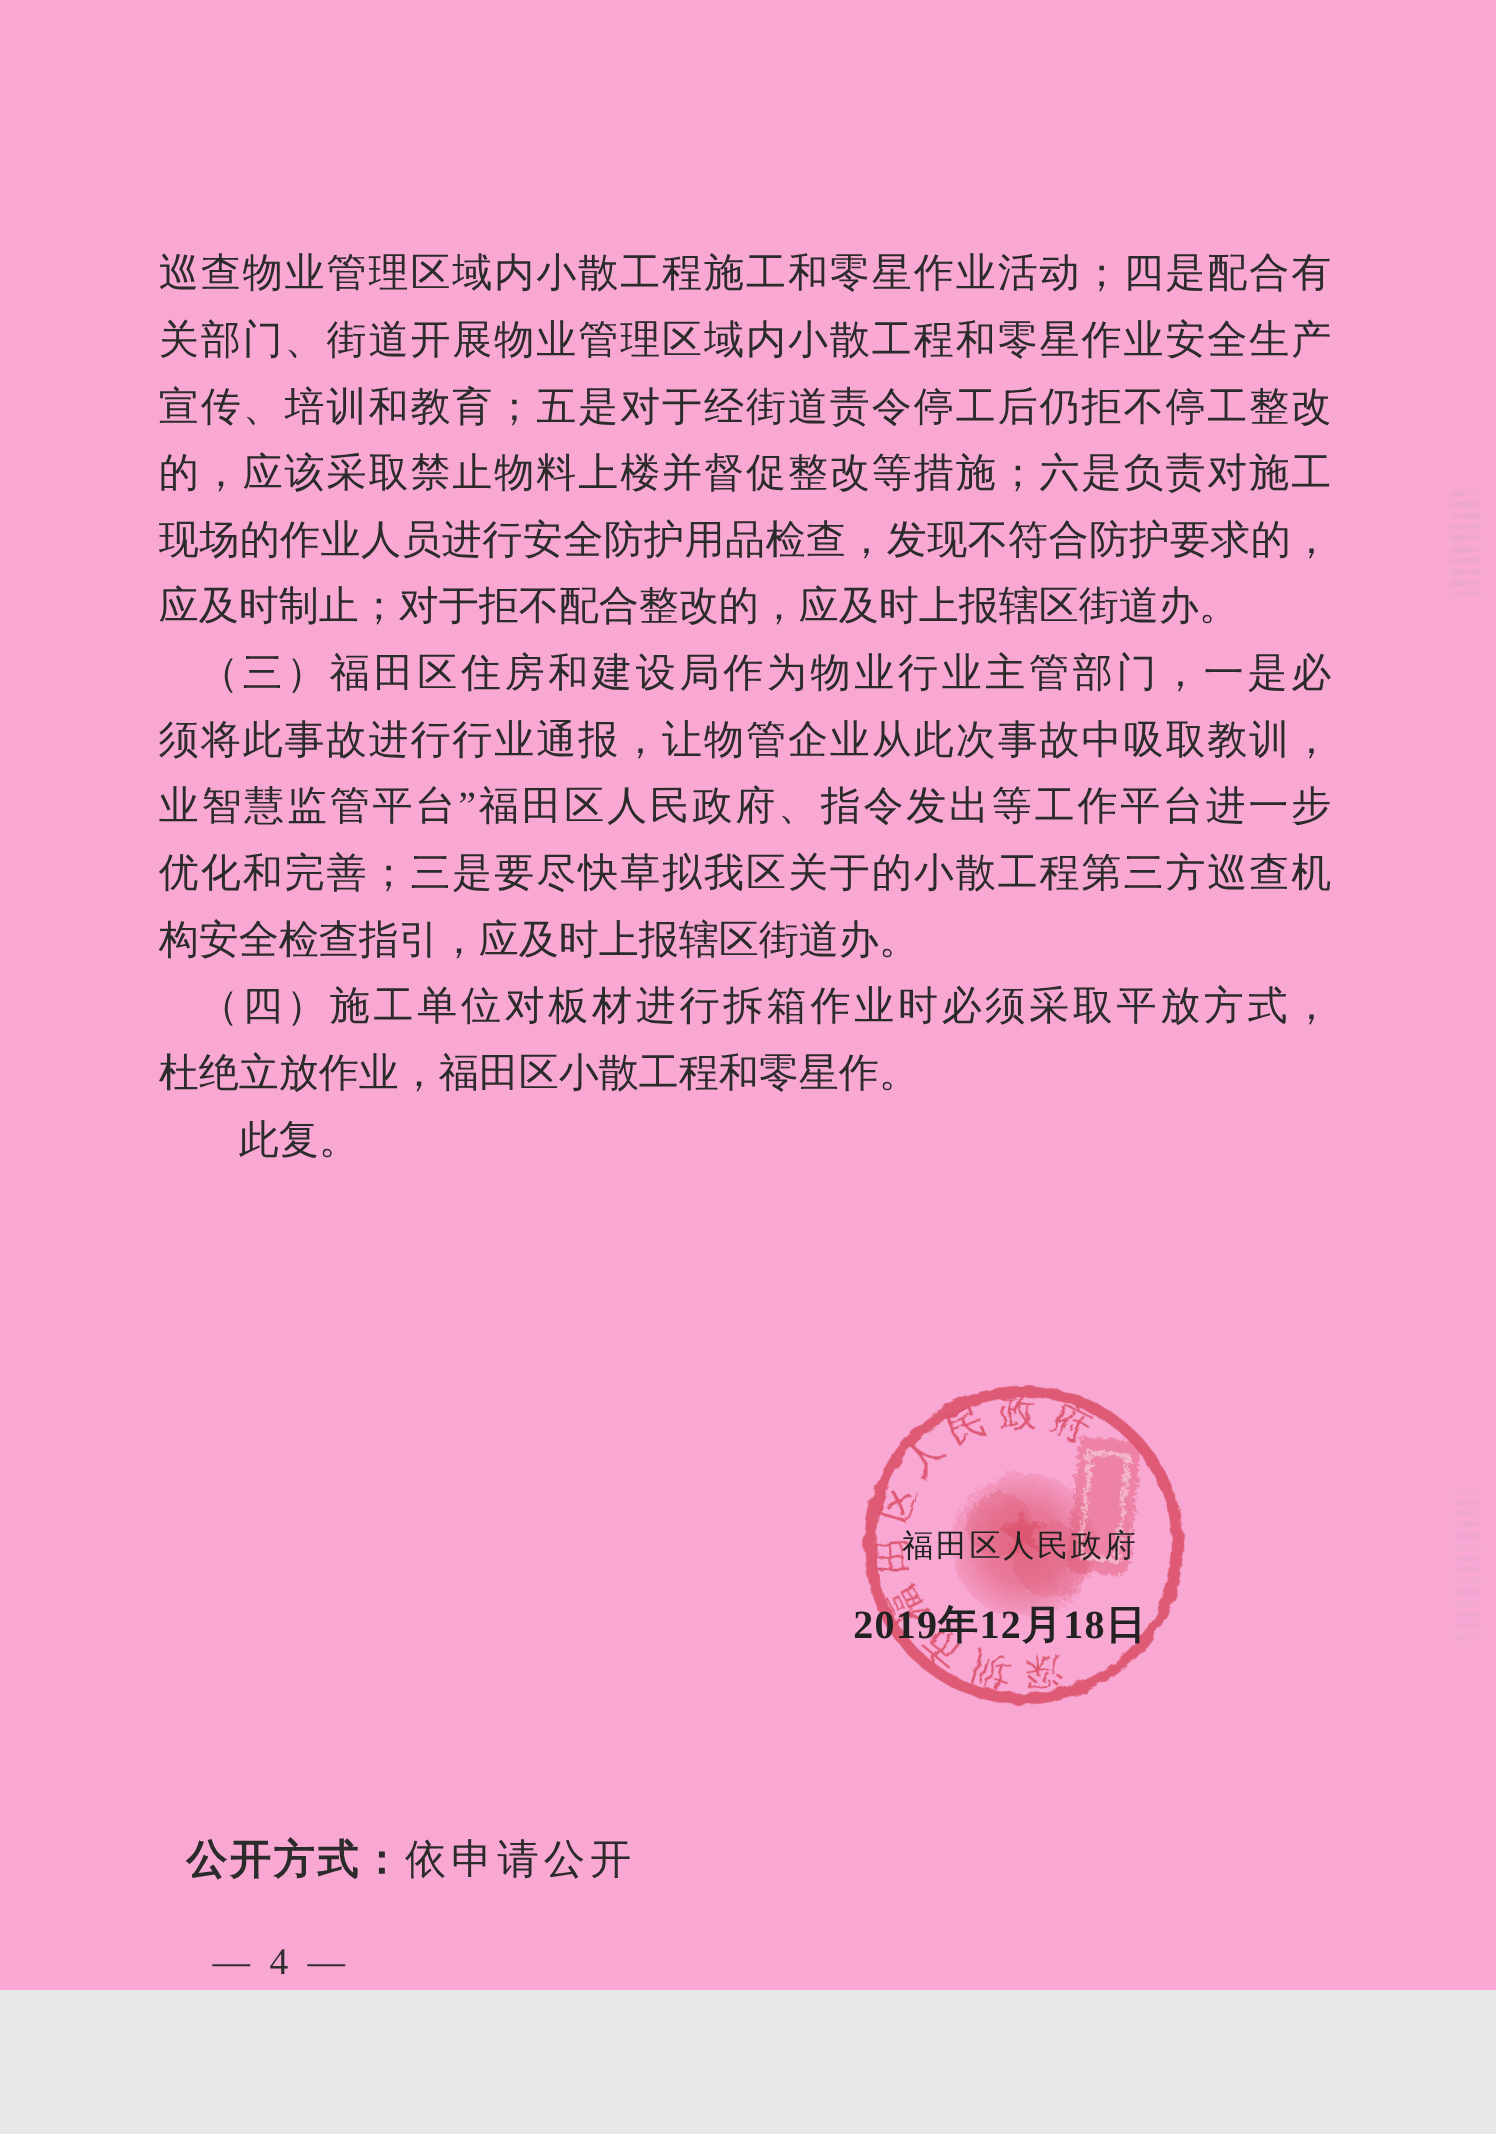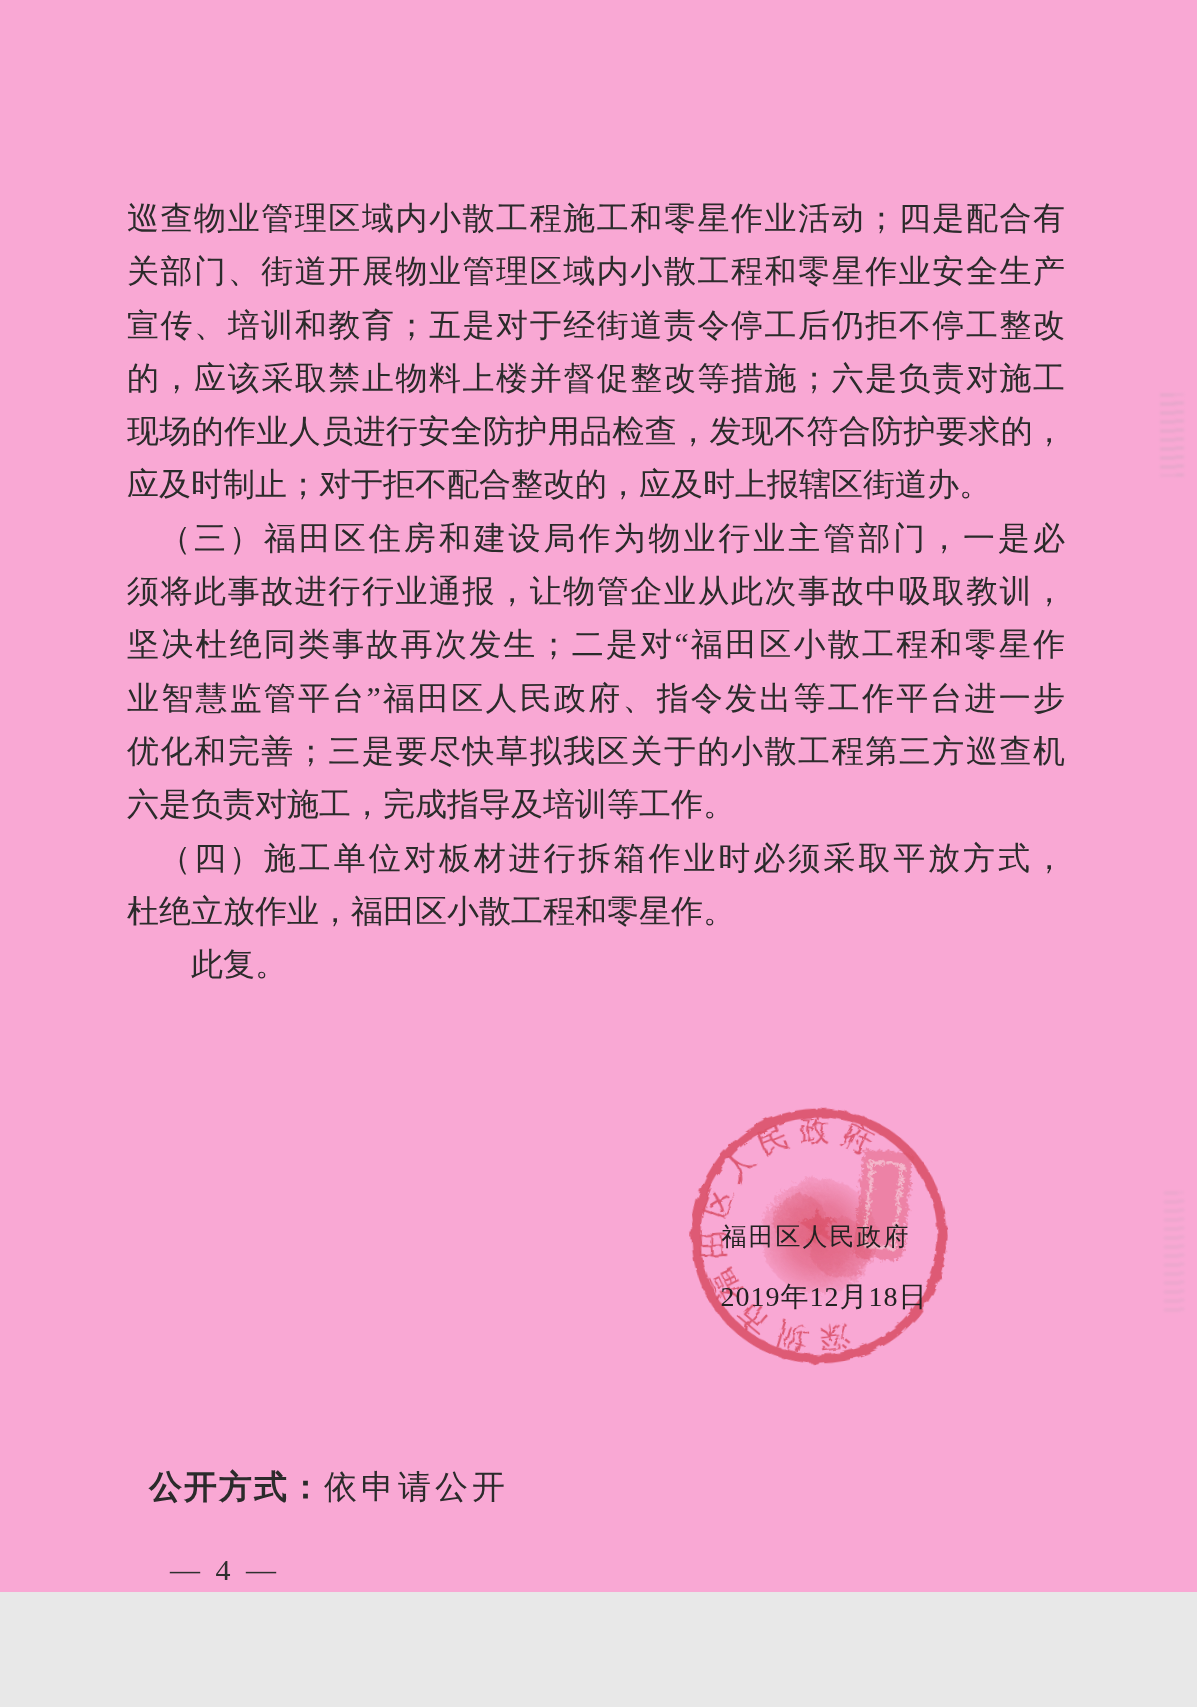--- a/index.html
+++ b/index.html
@@ -29,23 +29,23 @@
   .line.indent-paren{padding-left:32px;}
   .line.indent{padding-left:64px;}
 
   
   .sig-org{
     position:absolute;left:566px;top:1220px;width:500px;
     text-align:center;font-size:25px;letter-spacing:2px;
     color:#222;z-index:3;
   }
   .sig-date{
-    position:absolute;left:574px;top:1278px;width:500px;
-    text-align:center;font-size:28px;letter-spacing:1px;
-    color:#222;z-index:3;
+    position:absolute;left:550px;top:1278px;width:500px;
+    text-align:center;font-size:32px;letter-spacing:1px;
+    color:#222;z-index:3;font-weight:bold;
   }
 
   
   .seal{
     position:absolute;left:681px;top:1098px;width:276px;height:276px;
     z-index:2;
     transform:rotate(-6deg);
     opacity:0.93;
   }
 
@@ -83,24 +83,23 @@
 
   <div class="body-text">
     <div class="line">巡查物业管理区域内小散工程施工和零星作业活动；四是配合有</div>
     <div class="line">关部门、街道开展物业管理区域内小散工程和零星作业安全生产</div>
     <div class="line">宣传、培训和教育；五是对于经街道责令停工后仍拒不停工整改</div>
     <div class="line">的，应该采取禁止物料上楼并督促整改等措施；六是负责对施工</div>
     <div class="line">现场的作业人员进行安全防护用品检查，发现不符合防护要求的，</div>
     <div class="line end">应及时制止；对于拒不配合整改的，应及时上报辖区街道办。</div>
     <div class="line indent-paren">（三）福田区住房和建设局作为物业行业主管部门，一是必</div>
     <div class="line">须将此事故进行行业通报，让物管企业从此次事故中吸取教训，</div>
-    <div class="line">坚决杜绝同类事故再次发生；二是对“福田区小散工程和零星作</div>
     <div class="line">业智慧监管平台”福田区人民政府、指令发出等工作平台进一步</div>
     <div class="line">优化和完善；三是要尽快草拟我区关于的小散工程第三方巡查机</div>
-    <div class="line end">六是负责对施工，完成指导及培训等工作。</div>
+    <div class="line end">构安全检查指引，应及时上报辖区街道办。</div>
     <div class="line indent-paren">（四）施工单位对板材进行拆箱作业时必须采取平放方式，</div>
     <div class="line end">杜绝立放作业，福田区小散工程和零星作。</div>
     <div class="line indent end">此复。</div>
   </div>
 
   <div class="seal">
     <svg width="276" height="276" viewBox="0 0 276 276">
       <defs>
         <filter id="rgh" x="-15%" y="-15%" width="130%" height="130%">
           <feTurbulence type="fractalNoise" baseFrequency="0.085" numOctaves="2" seed="7" result="n"></feTurbulence>

